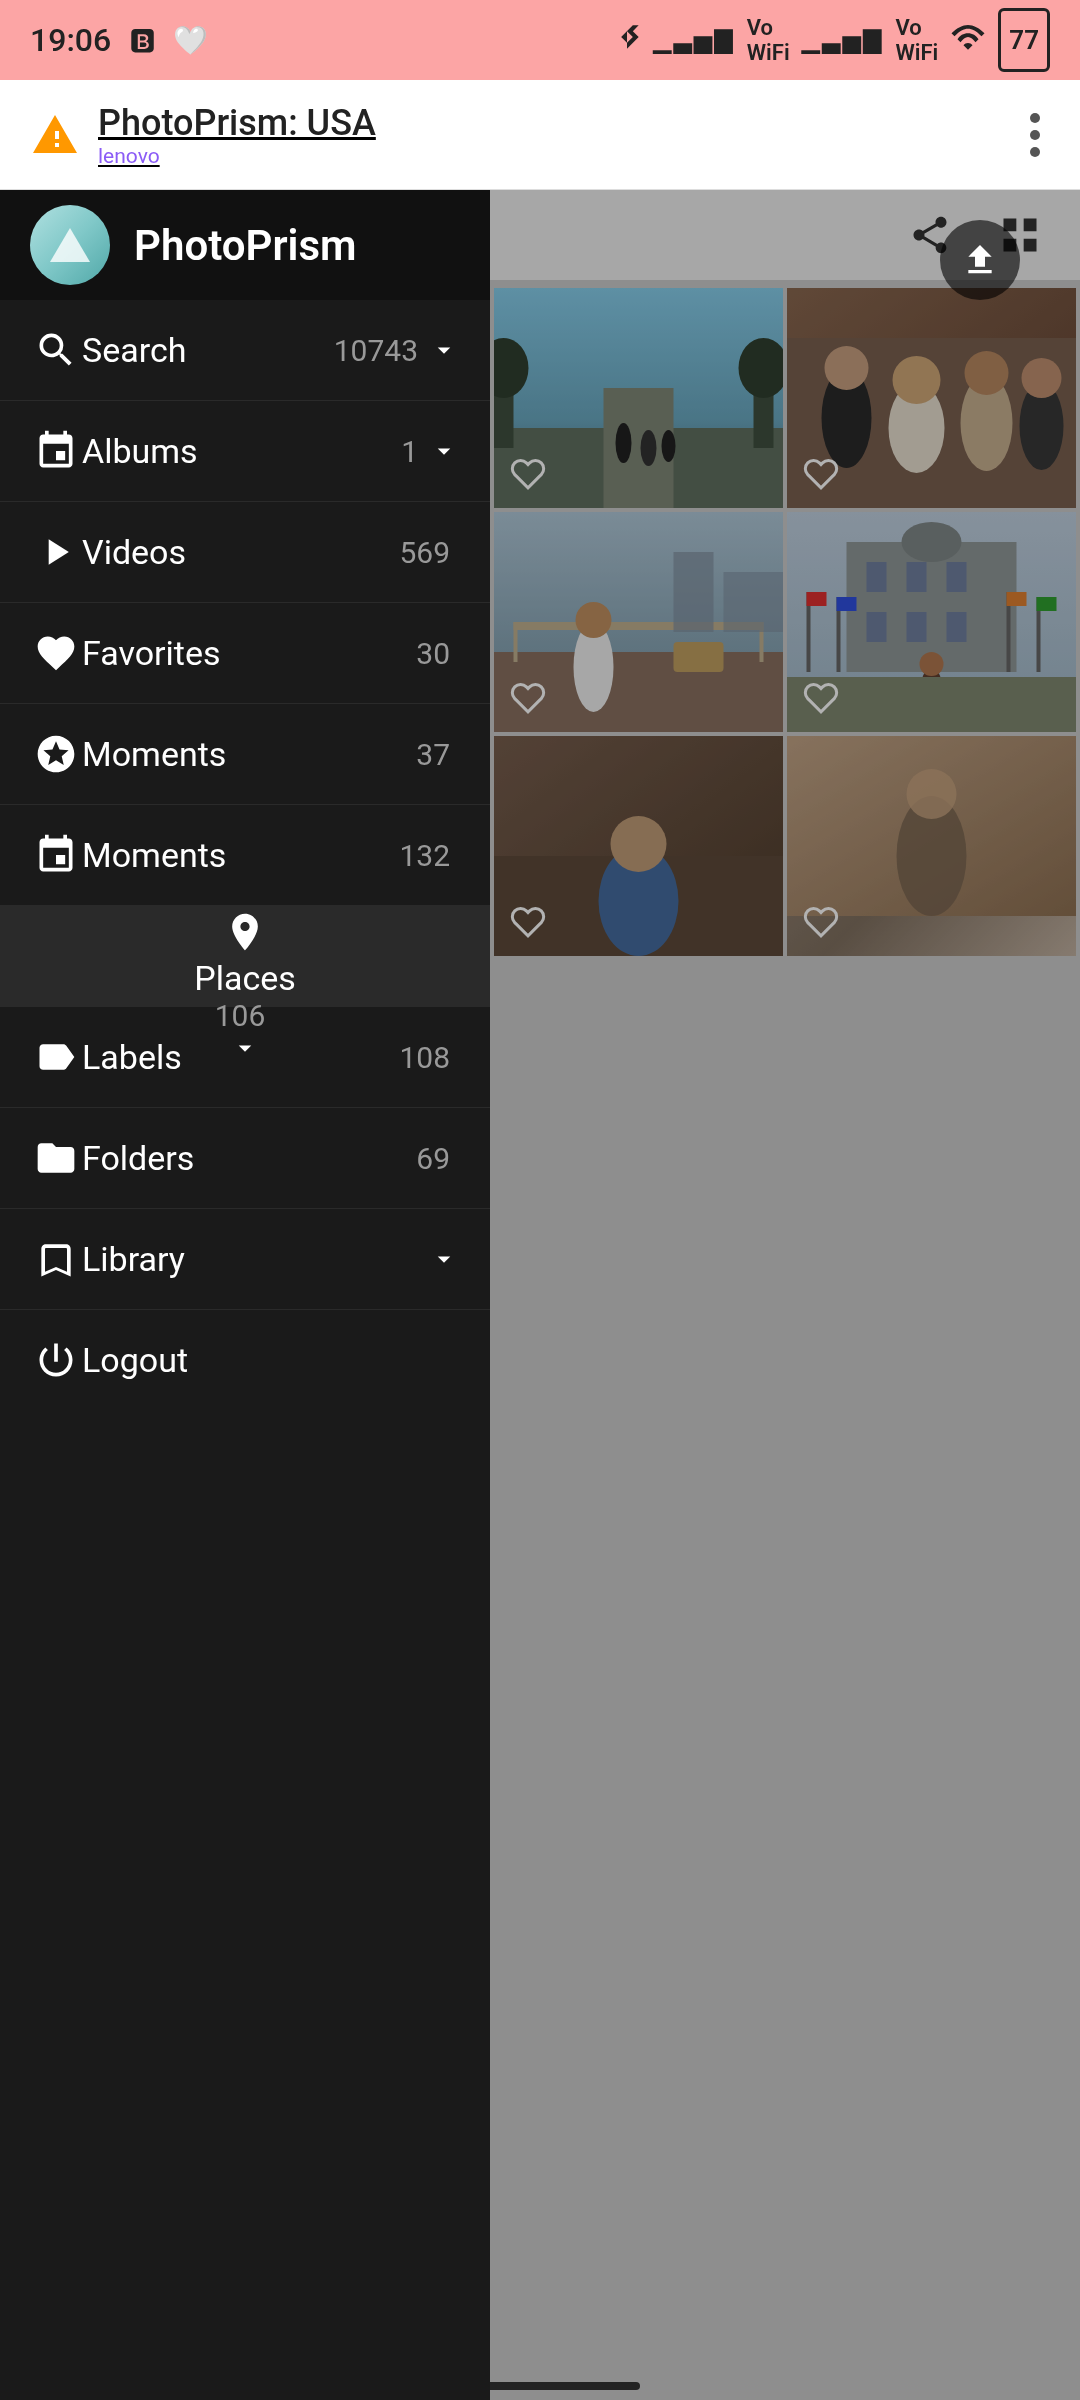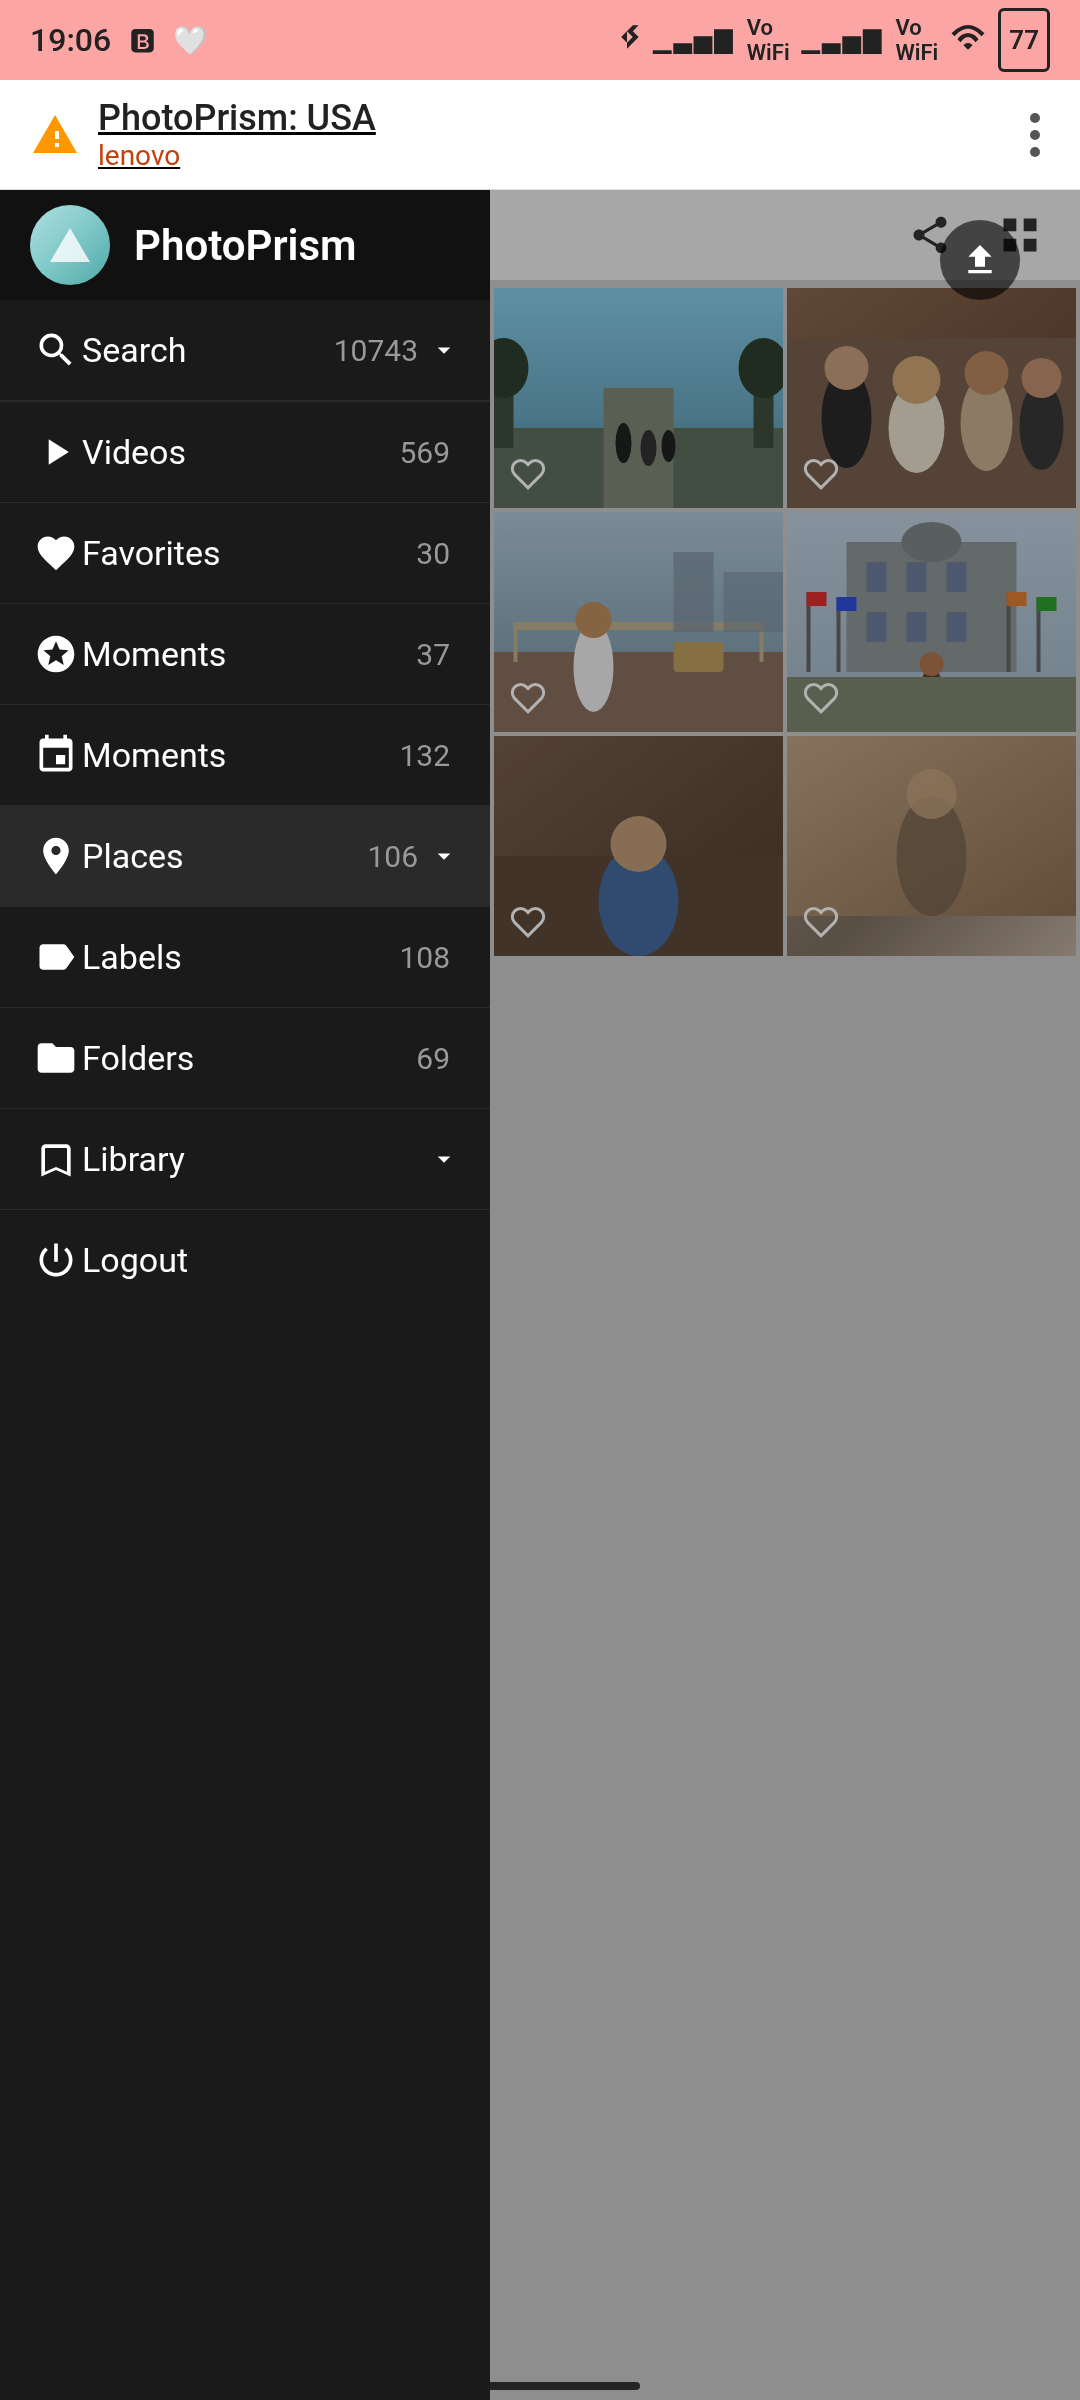--- a/index.html
+++ b/index.html
@@ -69,22 +69,22 @@
     .app-bar-title {
       display: flex;
       flex-direction: column;
     }
     .app-bar-title .title {
       font-size: 36px;
       font-weight: 500;
       color: #222;
     }
     .app-bar-title .subtitle {
-      font-size: 28px;
-      color: #c2410c;
+      font-size: 21px;
+      color: #8b5cf6;
     }
     .warning-icon {
       width: 50px;
       height: 50px;
       display: flex;
       align-items: center;
       justify-content: center;
     }
     .three-dots {
       display: flex;
@@ -159,20 +159,21 @@
     .nav-item {
       display: flex;
       align-items: center;
       height: 100px;
       padding: 0 30px;
       cursor: pointer;
       position: relative;
     }
     .nav-item.active {
       background: #2a2a2a;
+      flex-direction: column;
     }
     .nav-icon {
       width: 52px;
       height: 52px;
       display: flex;
       align-items: center;
       justify-content: center;
       flex-shrink: 0;
     }
     .nav-icon svg {
@@ -373,20 +374,34 @@
         <span class="nav-label">Search</span>
         <span class="nav-count">10743</span>
         <div class="nav-chevron">
           <svg width="30" height="30" viewBox="0 0 24 24">
               <path d="M7 10l5 5 5-5z"></path>
             </svg>
         </div>
       </div>
       <div class="nav-divider"></div>
 
+      <div class="nav-item">
+        <div class="nav-icon">
+          <svg width="44" height="44" viewBox="0 0 24 24">
+              <path d="M17 12h-5v5h5v-5zM16 1v2H8V1H6v2H5c-1.11 0-1.99.9-1.99 2L3 19c0 1.1.89 2 2 2h14c1.1 0 2-.9 2-2V5c0-1.1-.9-2-2-2h-1V1h-2zm3 18H5V8h14v11z"></path>
+            </svg>
+        </div>
+        <span class="nav-label">Albums</span>
+        <span class="nav-count">1</span>
+        <div class="nav-chevron">
+          <svg width="30" height="30" viewBox="0 0 24 24">
+              <path d="M7 10l5 5 5-5z"></path>
+            </svg>
+        </div>
+      </div>
       <div class="nav-divider"></div>
 
       <div class="nav-item">
         <div class="nav-icon">
           <svg width="44" height="44" viewBox="0 0 24 24">
               <path d="M8 5v14l11-7z"></path>
             </svg>
         </div>
         <span class="nav-label">Videos</span>
         <span class="nav-count">569</span>

